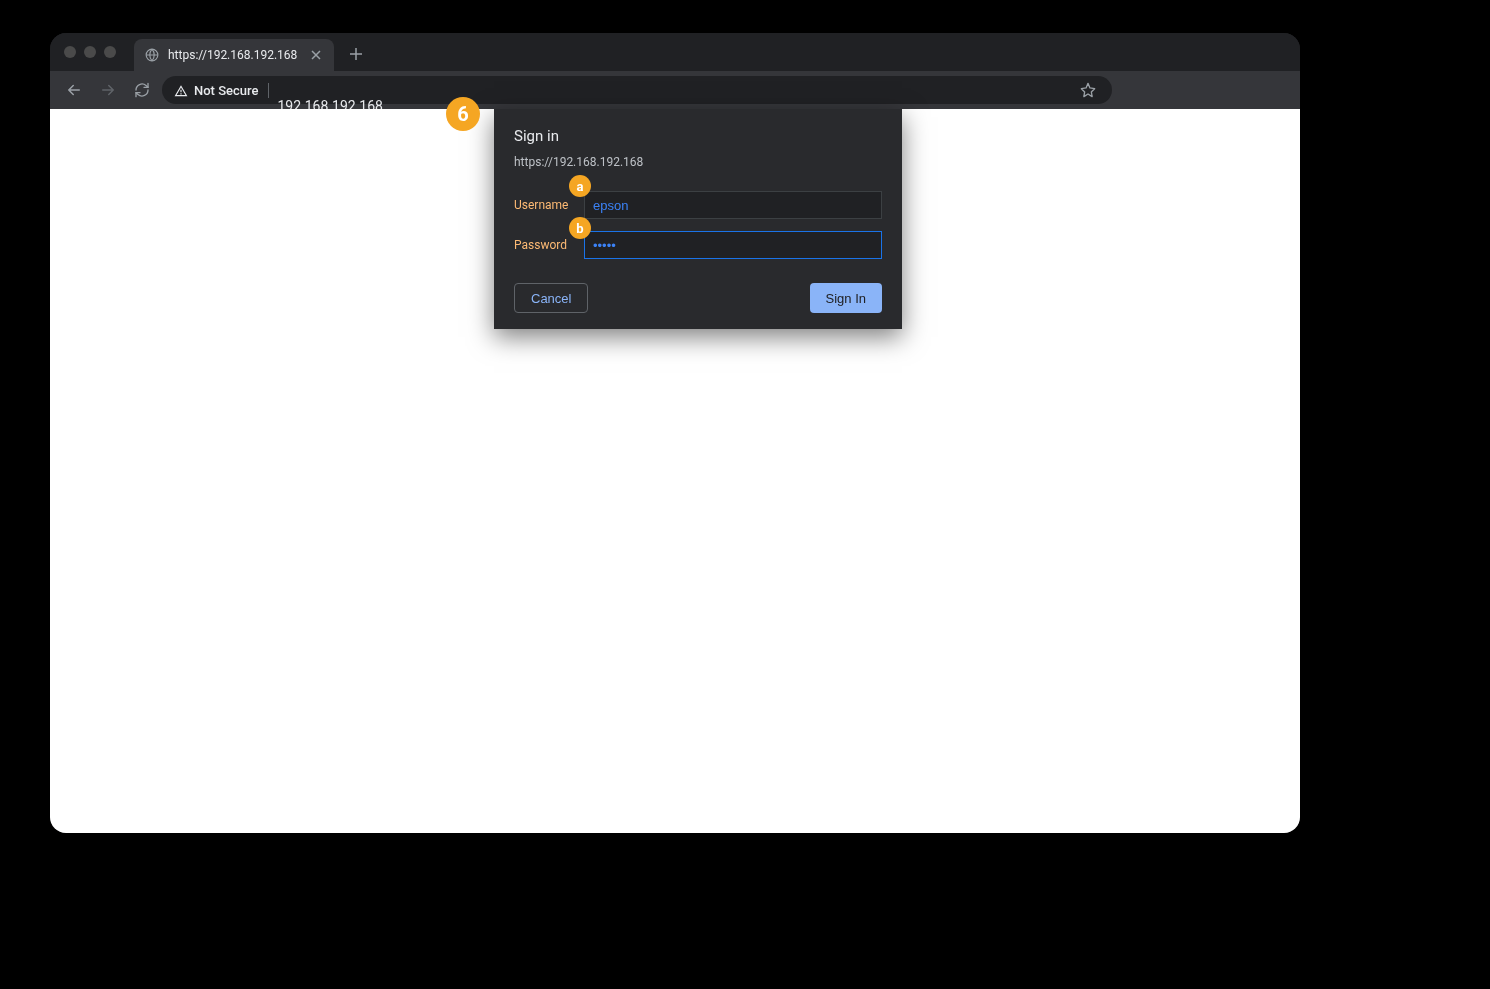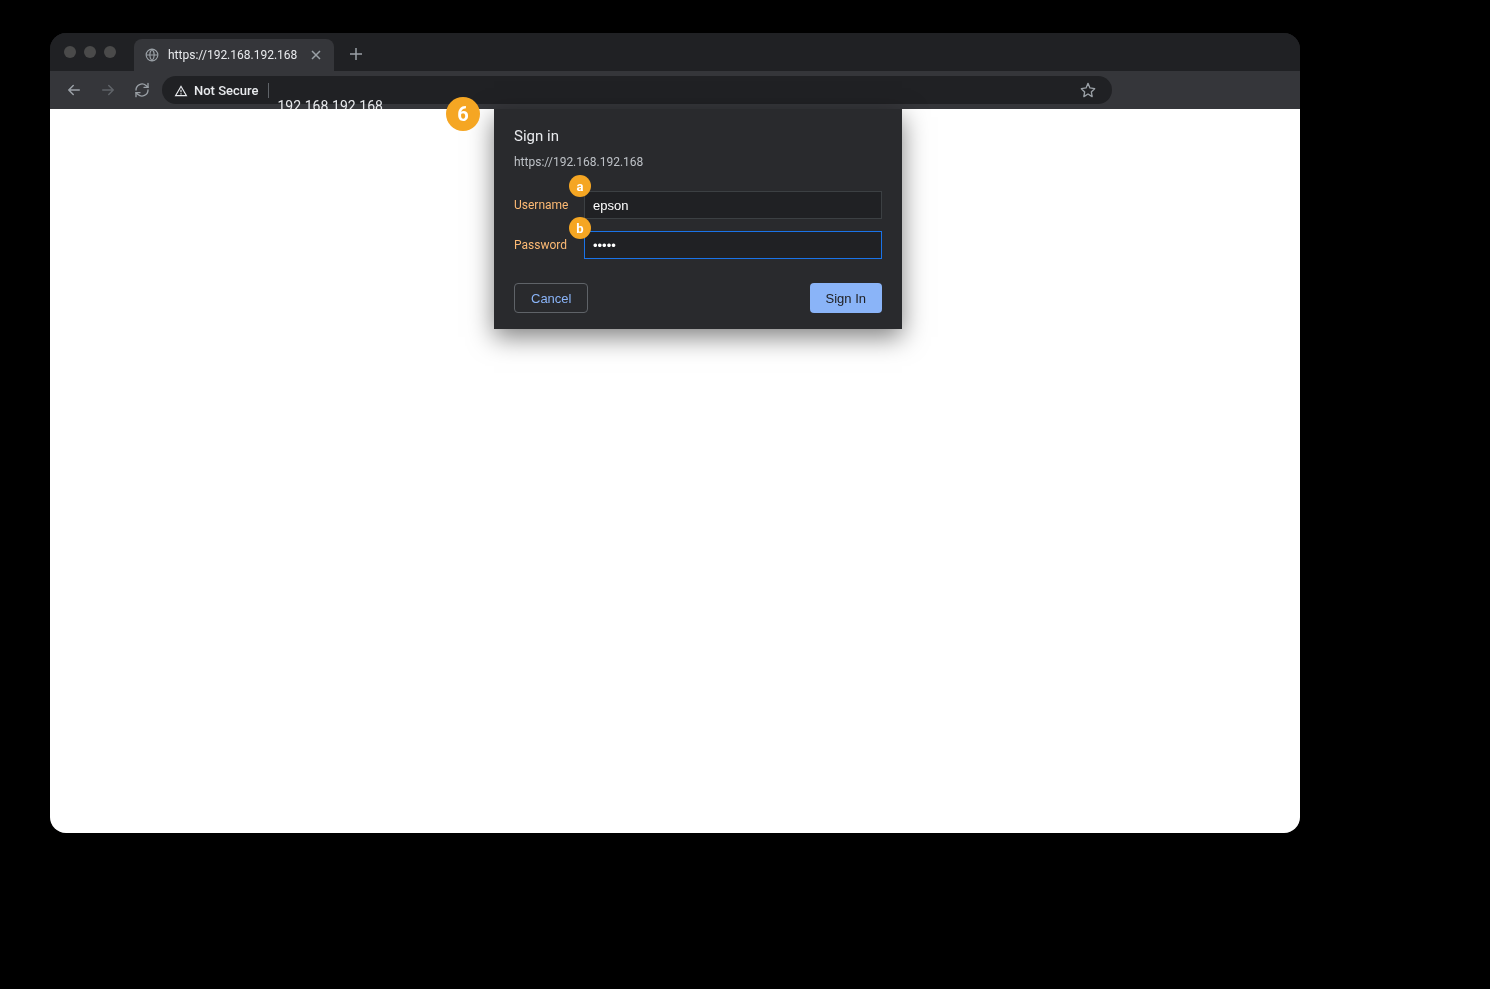--- a/index.html
+++ b/index.html
@@ -173,21 +173,21 @@
     .form-label {
       width: 60px;
       font-size: 12px;
       color: #fdba74;
     }
     .form-input {
       flex: 1;
       height: 28px;
       background: #202124;
       border: 1px solid #3c4043;
-      color: #ffffff;
+      color: #3b82f6;
       padding: 0 8px;
       font-size: 13px;
       outline: none;
     }
     .form-input.focused {
       border: 1px solid #1a73e8;
     }
     .dialog-actions {
       display: flex;
       justify-content: space-between;

